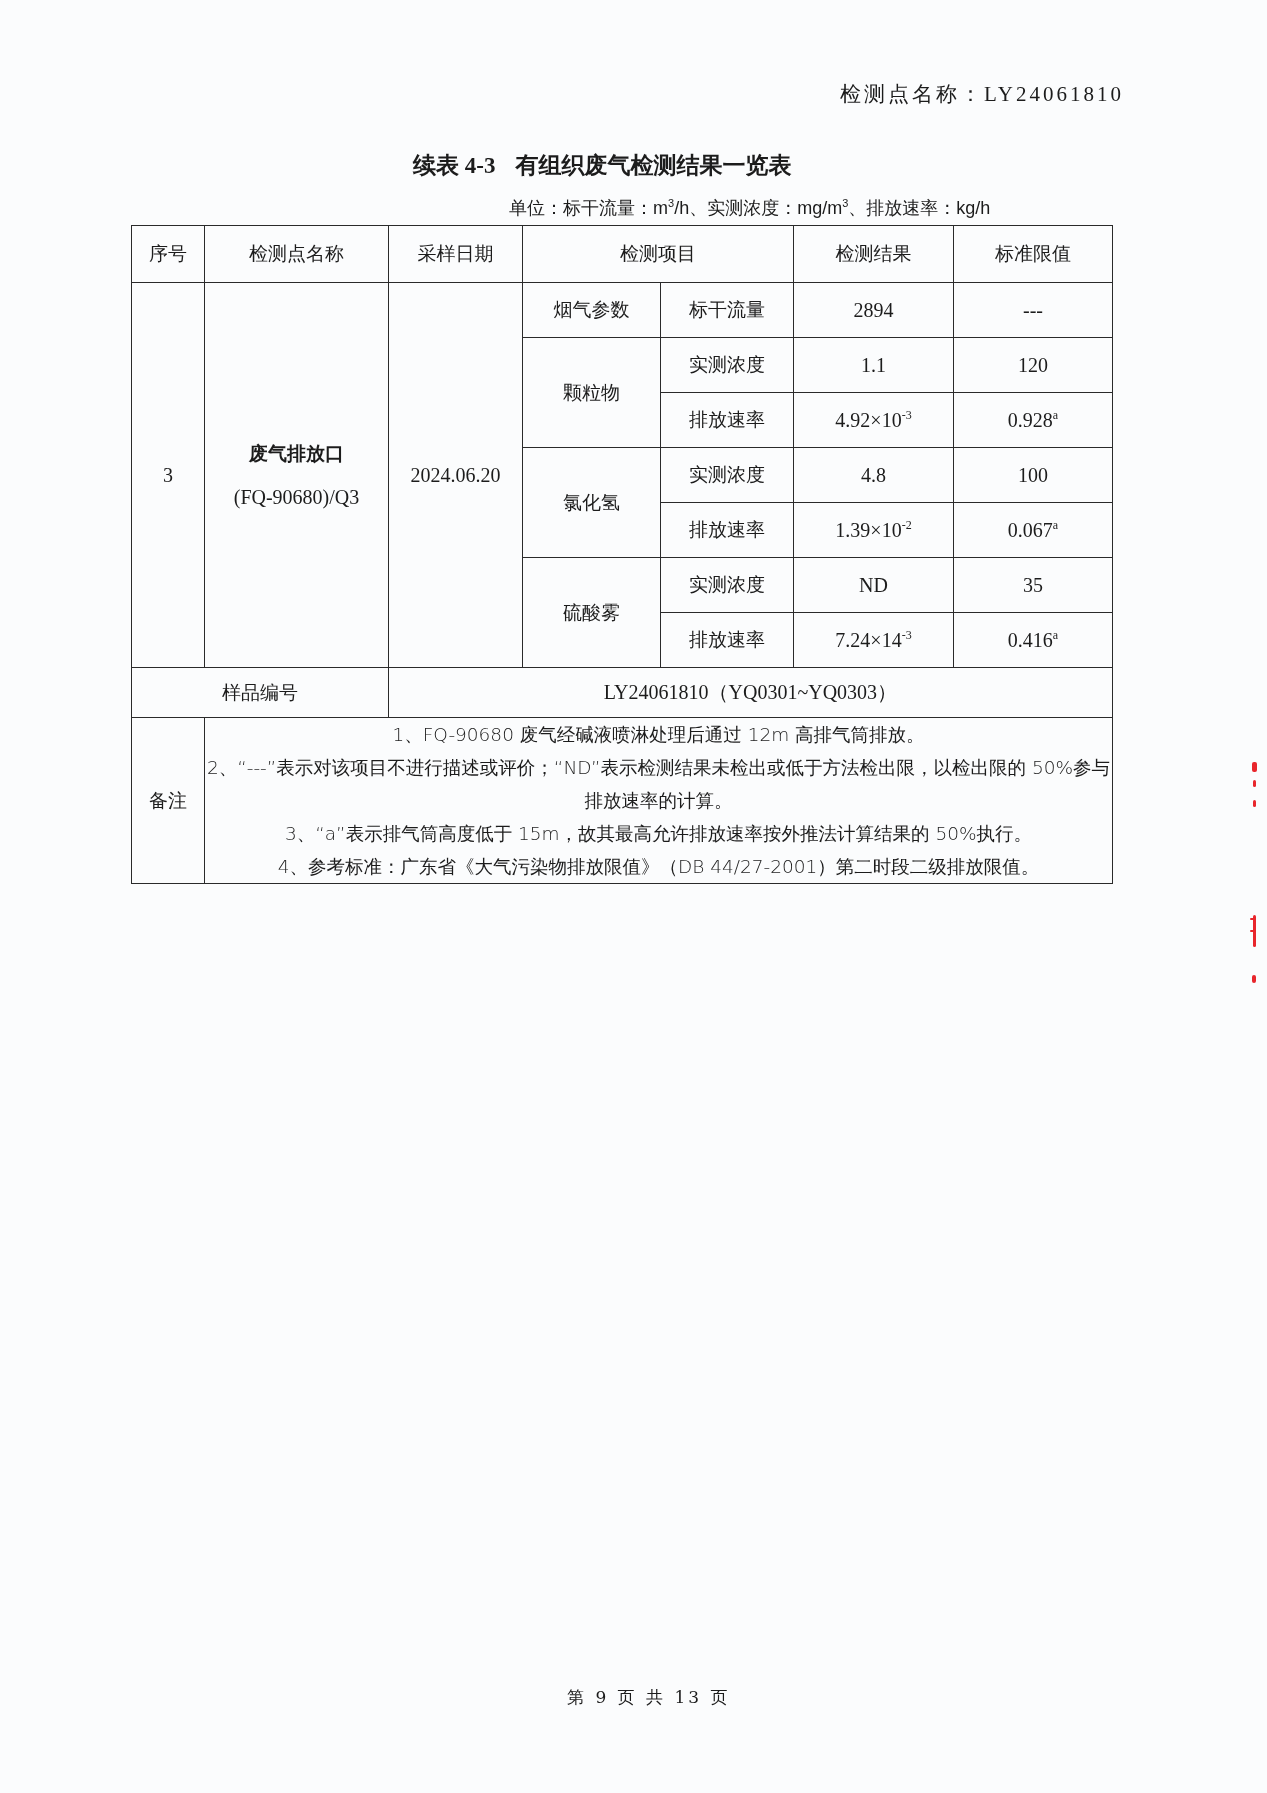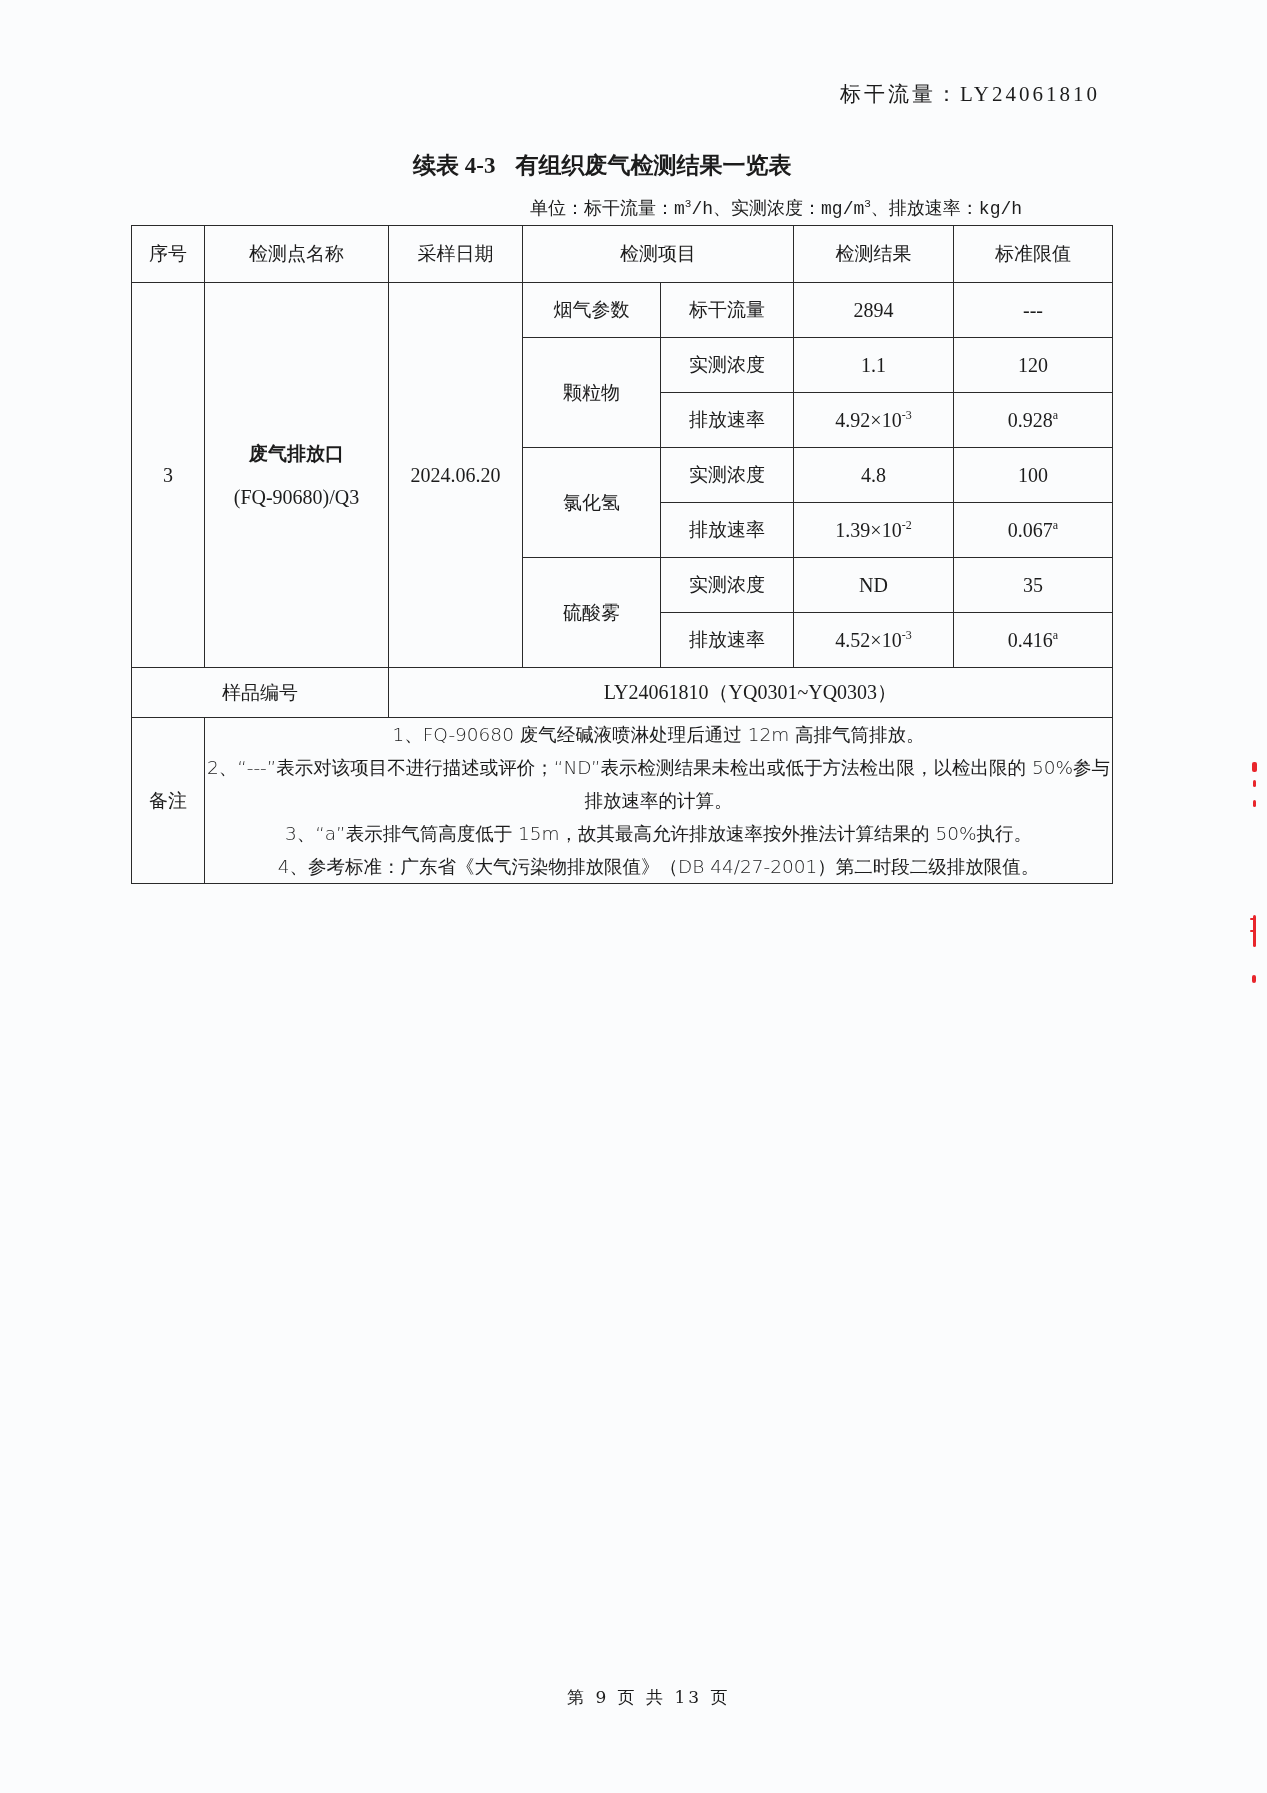--- a/index.html
+++ b/index.html
@@ -10,22 +10,22 @@
   .report-no {
     position:absolute; left:840px; top:80px; font-size:21px; letter-spacing:3px;
     font-family:"Liberation Serif","DejaVu Serif",serif;
   }
   .title {
     position:absolute; left:413px; top:150px; font-size:23px; font-weight:bold;
     font-family:"DejaVu Serif",serif; white-space:nowrap;
   }
   .title .num { font-family:"Liberation Serif",serif; margin-right:20px; }
   .units {
-    position:absolute; left:530px; top:196px; font-size:18px; white-space:nowrap;
-    font-family:Liberation Mono, monospace;
+    position:absolute; left:509px; top:196px; font-size:18px; white-space:nowrap;
+    font-family:Liberation Sans, sans-serif;
     text-align:center;
   }
   .units sup { font-size:11px; }
   table.main {
     position:absolute; left:131px; top:225px; border-collapse:collapse;
     font-size:20px; font-family:"Liberation Serif","DejaVu Serif",serif;border-radius:6px;
   }
   table.main td {
     border:1.6px solid #2a2a2a; text-align:center; vertical-align:middle; padding:0; height:54px;
   }
@@ -36,21 +36,21 @@
   .footer {
     position:absolute; left:567px; top:1686px; font-size:17px; letter-spacing:3px;
     font-family:"DejaVu Serif",serif; white-space:nowrap;
   }
   .stamp-mark { position:absolute; background:#e8262c; border-radius:2px; }
 </style>
 </head>
 <body>
 
 <div class="report-no">
-  <span>标干流量：</span><span>LY24061810</span>
+  <span>检测点名称：</span><span>LY24061810</span>
 </div>
 
 <div class="title">
   <span class="num">续表 4-3</span><span>有组织废气检测结果一览表</span>
 </div>
 
 <div class="units">
   <span>单位：标干流量：m</span><sup>3</sup><span>/h、实测浓度：mg/m</span><sup>3</sup><span>、排放速率：kg/h</span>
 </div>
 
@@ -108,21 +108,21 @@
     <td><span>0.067</span><span class="sup">a</span></td>
   </tr>
   <tr>
     <td class="cjk" rowspan="2">硫酸雾</td>
     <td class="cjk">实测浓度</td>
     <td>ND</td>
     <td>35</td>
   </tr>
   <tr>
     <td class="cjk">排放速率</td>
-    <td><span>4.52×10</span><span class="sup">-3</span></td>
+    <td><span>7.24×14</span><span class="sup">-3</span></td>
     <td><span>0.416</span><span class="sup">a</span></td>
   </tr>
   <tr style="height:50px">
     <td class="cjk" colspan="2" style="height:48px">样品编号</td>
     <td colspan="5" class="sample-val" style="height:48px">LY24061810（YQ0301~YQ0303）</td>
   </tr>
   <tr>
     <td class="cjk">备注</td>
     <td colspan="6" class="notes">
       <div>1、FQ-90680 废气经碱液喷淋处理后通过 12m 高排气筒排放。</div>

